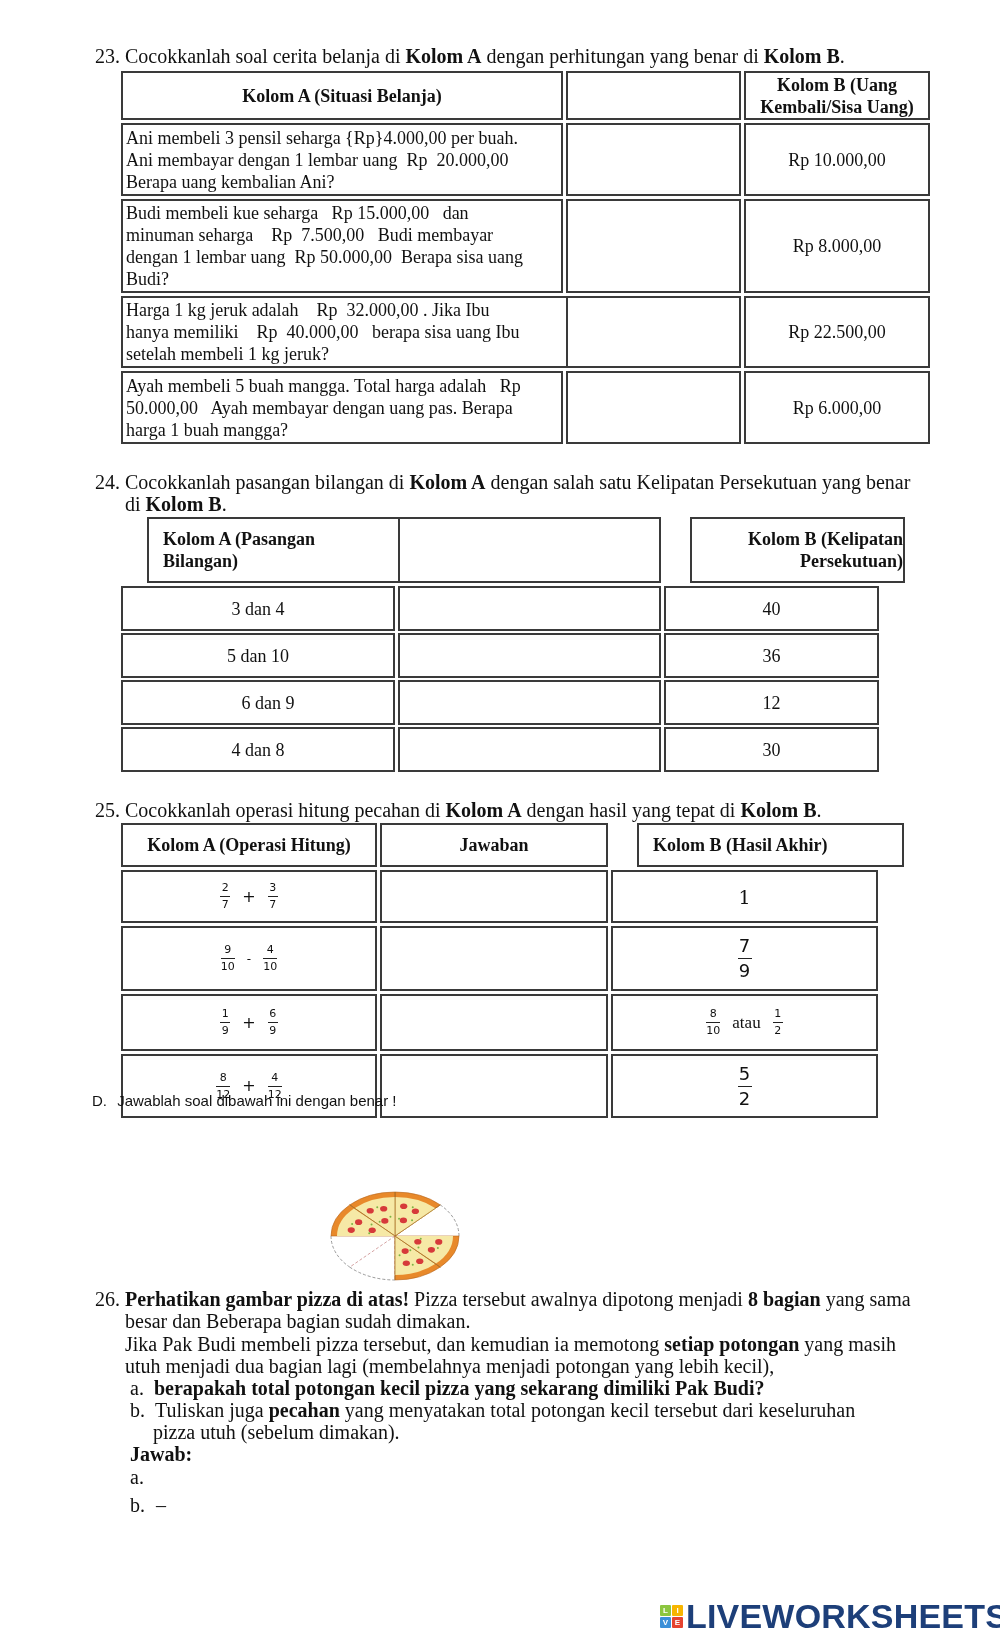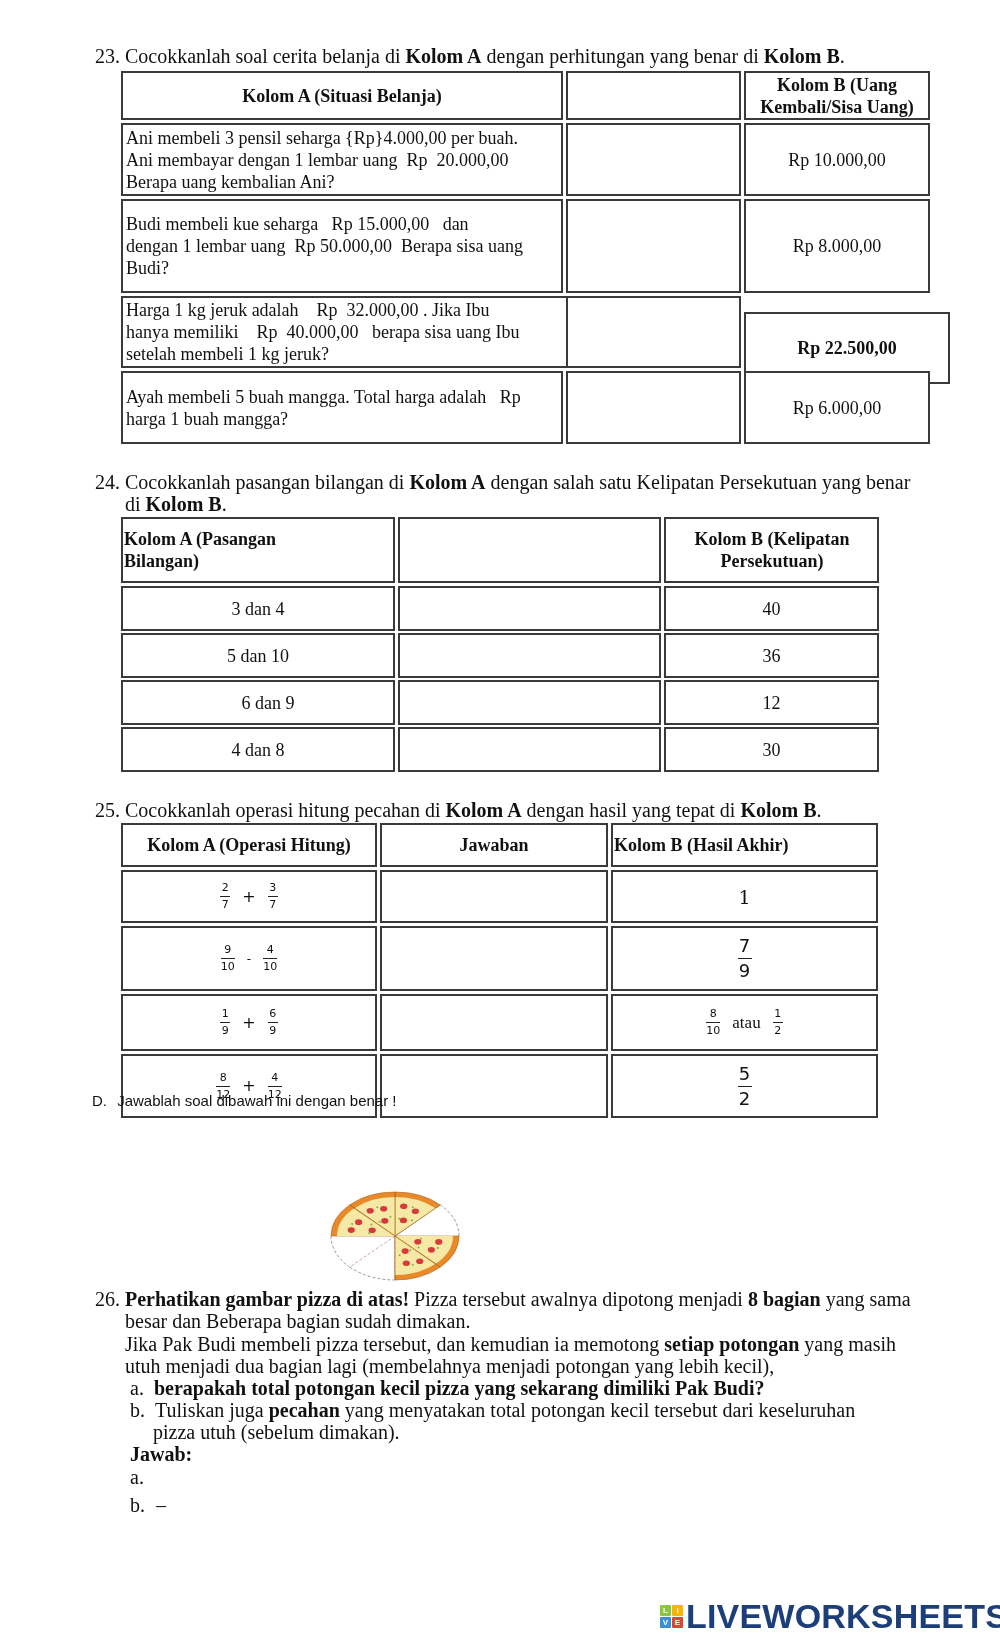--- a/index.html
+++ b/index.html
@@ -6,21 +6,21 @@
   body{width:1000px;height:1647px;position:relative;overflow:hidden;
        font-family:"Liberation Serif","DejaVu Serif",serif;color:#111;font-size:18px;}
   .abs{position:absolute;}
   .qline{position:absolute;left:95px;line-height:22px;font-size:20px;white-space:nowrap;}
   .qline b{font-weight:bold;}
   .cell{position:absolute;border:2px solid #3a3a3a;box-sizing:border-box;background:#fff;
         display:flex;align-items:center;font-size:18px;line-height:22px;}
   .cell.center{justify-content:center;text-align:center;}
   .cell.left{justify-content:flex-start;text-align:left;padding-left:3px;}
   .cell.hdr{font-weight:bold;}
-  .cell.hdrl{font-weight:bold;justify-content:flex-start;padding-left:1px;}
+  .cell.hdrl{font-weight:bold;justify-content:flex-start;padding-left:14px;margin-left:26px;}
   .frac{display:inline-flex;flex-direction:column;align-items:center;
         font-family:"DejaVu Sans",sans-serif;font-size:11px;line-height:12px;vertical-align:middle;}
   .frac .bar{border-top:1.3px solid #222;width:100%;min-width:10px;margin:2px 0;}
   .frac.big{font-size:18px;line-height:20px;}
   .frac.big .bar{min-width:14px;border-top-width:1.6px;}
   .op{font-family:"DejaVu Sans",sans-serif;font-size:16px;margin:0 12px;}
   .atau{font-size:17px;margin:4px 12px;}
   .sectionD{position:absolute;left:92px;top:1092px;font-family:"Liberation Sans","DejaVu Sans",sans-serif;font-size:15px;}
   .logo{position:absolute;left:660px;top:1597px;display:flex;align-items:center;}
   .logo-grid{display:grid;grid-template-columns:11px 11px;grid-template-rows:11px 11px;gap:1px;margin-right:3px;}
@@ -54,44 +54,46 @@
   </div>
   <div class="cell center" style="left:566px;top:123px;width:175px;height:73px;">
       <span></span>
     </div>
   <div class="cell center" style="left:744px;top:123px;width:186px;height:73px;">
       <span>Rp 10.000,00</span>
     </div>
 
   <div class="cell left" style="left:121px;top:199px;width:442px;height:94px;flex-direction:column;align-items:flex-start;justify-content:center;">
     <span style="white-space:pre;">Budi membeli kue seharga   Rp 15.000,00   dan</span>
+    <span style="white-space:pre;">minuman seharga    Rp  7.500,00   Budi membayar</span>
     <span style="white-space:pre;">dengan 1 lembar uang  Rp 50.000,00  Berapa sisa uang</span>
     <span style="white-space: pre;">Budi?</span>
   </div>
   <div class="cell center" style="left:566px;top:199px;width:175px;height:94px;">
       <span></span>
     </div>
   <div class="cell center" style="left:744px;top:199px;width:186px;height:94px;">
       <span>Rp 8.000,00</span>
     </div>
 
   <div class="cell left" style="left:121px;top:296px;width:482px;height:72px;flex-direction:column;align-items:flex-start;justify-content:center;">
     <span style="white-space:pre;">Harga 1 kg jeruk adalah    Rp  32.000,00 . Jika Ibu</span>
     <span style="white-space:pre;">hanya memiliki    Rp  40.000,00   berapa sisa uang Ibu</span>
     <span style="white-space: pre;">setelah membeli 1 kg jeruk?</span>
   </div>
   <div class="cell center" style="left:566px;top:296px;width:175px;height:72px;">
       <span></span>
     </div>
-  <div class="cell center" style="left:744px;top:312px;width:206px;height:72px;font-weight:bold;">
+  <div class="cell center" style="left:744px;top:296px;width:186px;height:72px;">
       <span>Rp 22.500,00</span>
     </div>
 
   <div class="cell left" style="left:121px;top:371px;width:442px;height:73px;flex-direction:column;align-items:flex-start;justify-content:center;">
     <span style="white-space:pre;">Ayah membeli 5 buah mangga. Total harga adalah   Rp</span>
+    <span style="white-space:pre;">50.000,00   Ayah membayar dengan uang pas. Berapa</span>
     <span style="white-space: pre;">harga 1 buah mangga?</span>
   </div>
   <div class="cell center" style="left:566px;top:371px;width:175px;height:73px;">
       <span></span>
     </div>
   <div class="cell center" style="left:744px;top:371px;width:186px;height:73px;">
       <span>Rp 6.000,00</span>
     </div>
 </div>
 
@@ -102,21 +104,21 @@
 <div class="qline" style="top:493px;left:125px;">
   <span>di </span><b>Kolom B</b><span>.</span>
 </div>
 
 <div>
   <div class="cell hdrl" style="left:121px;top:517px;width:274px;height:66px;flex-direction:column;align-items:flex-start;justify-content:center;">
     <span>Kolom A (Pasangan</span>
     <span>Bilangan)</span>
   </div>
   <div class="cell" style="left:398px;top:517px;width:263px;height:66px;"></div>
-  <div class="cell hdrl" style="left:664px;top:517px;width:215px;height:66px;flex-direction:column;align-items:center;justify-content:center;">
+  <div class="cell hdrl" style="left:664px;top:517px;width:215px;height:66px;flex-direction:column;align-items:flex-end;justify-content:center;">
     <span>Kolom B (Kelipatan</span>
     <span>Persekutuan)</span>
   </div>
 
   <div class="cell center" style="left:121px;top:586px;width:274px;height:45px;">
       <span>3 dan 4</span>
     </div>
   <div class="cell center" style="left:398px;top:586px;width:263px;height:45px;">
       <span></span>
     </div>

